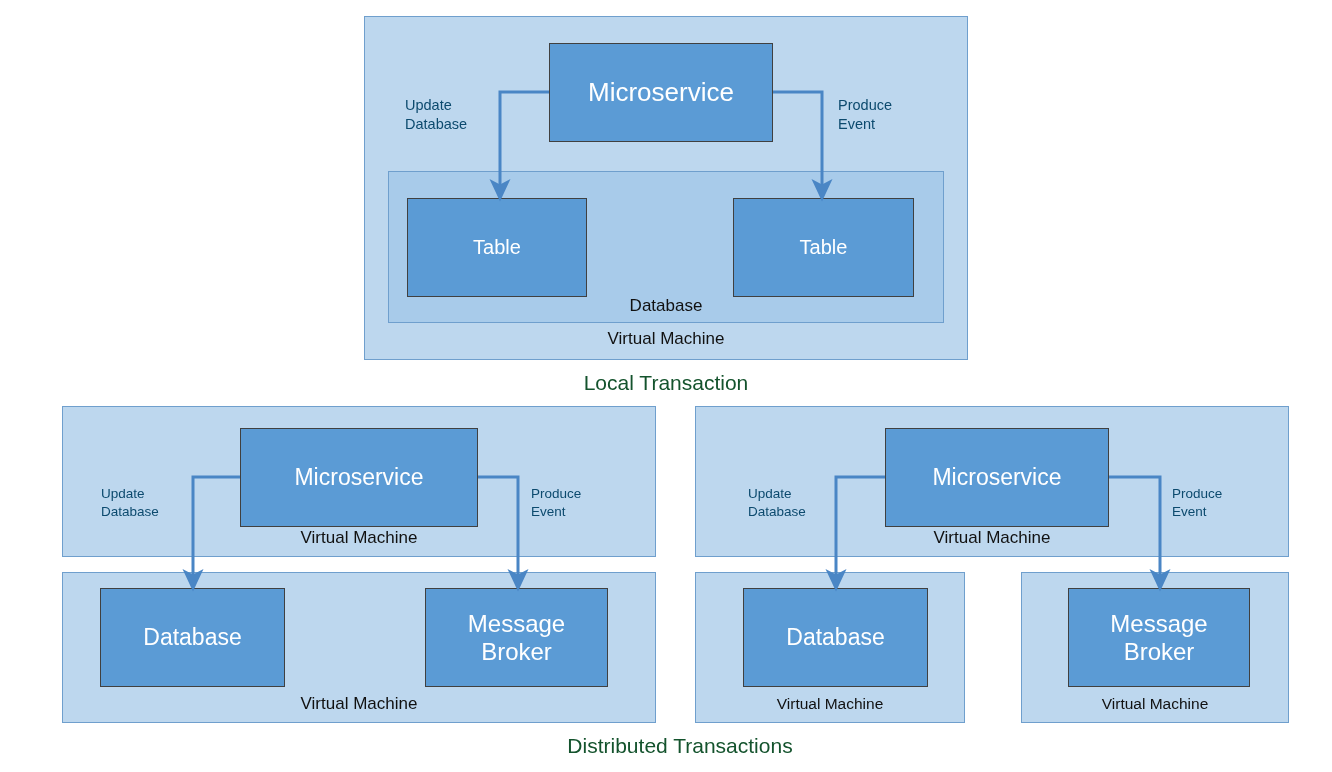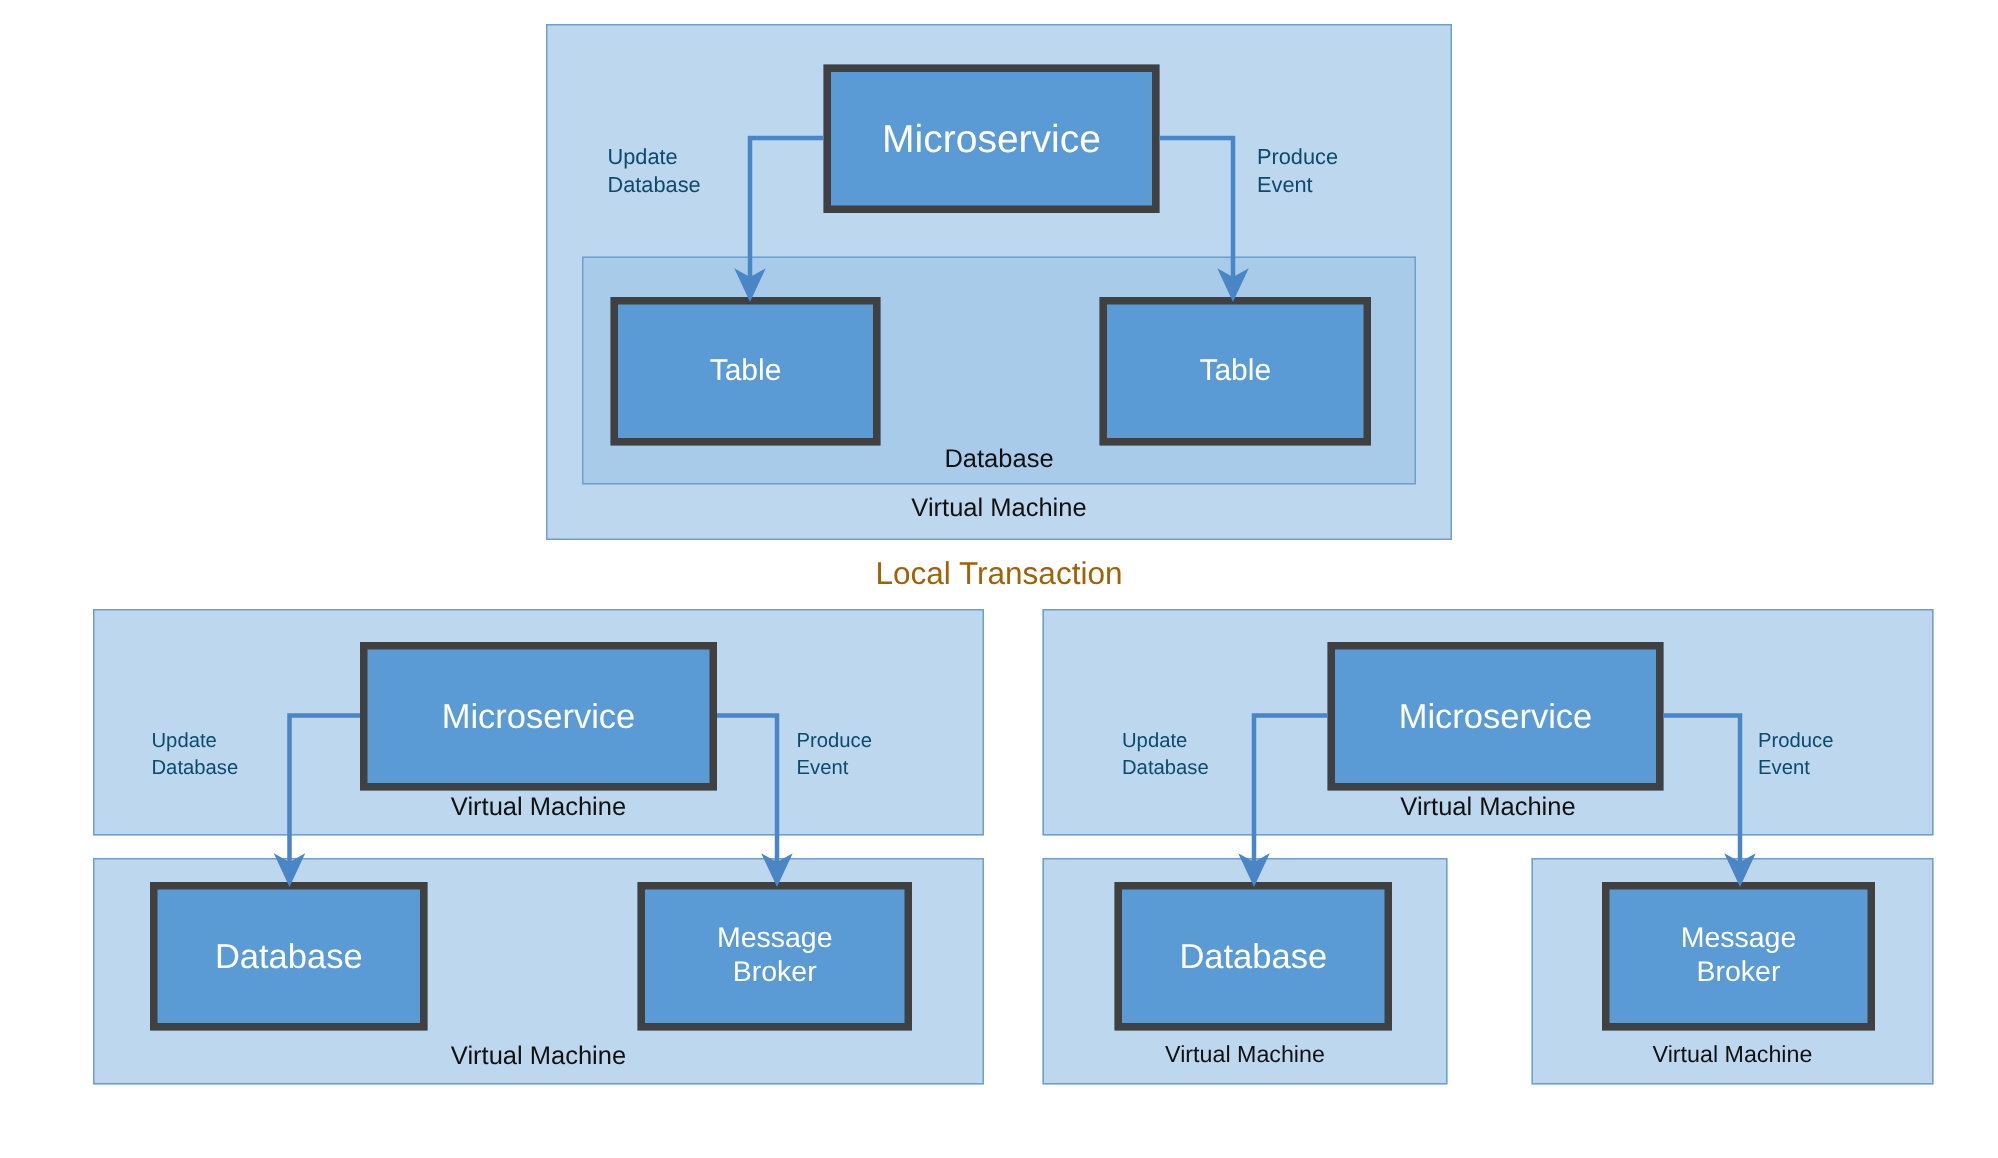--- a/index.html
+++ b/index.html
@@ -40,39 +40,39 @@
     color: #111111;
     white-space: nowrap;
   }
   .container-label.small {
     font-size: 15.5px;
   }
   
   .node-box {
     position: absolute;
     background: #5b9bd5;
-    border: 5px solid #404040;
+    border: 1px solid #404040;
     box-sizing: border-box;
     display: flex;
     align-items: center;
     justify-content: center;
     text-align: center;
     color: #ffffff;
   }
   .node-label {
     display: block;
     line-height: 1.16;
     white-space: pre-line;
     font-weight: 400;
   }
   .node-label.ms-big   { font-size: 26px; }
   .node-label.ms-mid   { font-size: 23px; }
   .node-label.tbl      { font-size: 20px; }
   .node-label.db-mid   { font-size: 23px; }
-  .node-label.mb-mid   { font-size: 19px; }
+  .node-label.mb-mid   { font-size: 24px; }
   
   .edge-label {
     position: absolute;
     font-size: 14.5px;
     line-height: 19px;
     color: #0c4a6e;
     white-space: pre-line;
   }
   .edge-label.lbl-sm {
     font-size: 13.5px;
@@ -86,21 +86,21 @@
     width: 1332px;
     height: 772px;
     pointer-events: none;
   }
   
   .caption {
     position: absolute;
     text-align: center;
     font-size: 21px;
     line-height: 26px;
-    color: #a16207;
+    color: #14532d;
     white-space: nowrap;
   }
 </style>
 </head>
 <body>
 
 <div id="canvas">
 
   <div class="container-box" style="left:364px; top:16px; width:604px; height:344px;">
     <div class="container-label" style="bottom:10px;">Virtual Machine</div>
@@ -181,20 +181,21 @@
     <span class="node-label mb-mid">Message
 Broker</span>
   </div>
 
   <div class="edge-label lbl-sm" style="left:748px; top:485px;">Update
 Database</div>
 
   <div class="edge-label lbl-sm" style="left:1172px; top:485px;">Produce
 Event</div>
 
+  <div class="caption" style="left:360px; top:733px; width:640px;">Distributed Transactions</div>
 
   <svg class="connectors" viewBox="0 0 1332 772" width="1332" height="772" aria-hidden="true">
     <defs>
       <marker id="arrowhead" markerWidth="9" markerHeight="9" refX="4.2" refY="4" orient="auto" markerUnits="strokeWidth">
         <path d="M0.5,0.5 L8,4 L0.5,7.5 L2.4,4 Z" fill="#4a86c5"></path>
       </marker>
     </defs>
 
     <path d="M549,92 L500,92 L500,190" fill="none" stroke="#4a86c5" stroke-width="3" marker-end="url(#arrowhead)"></path>
 

